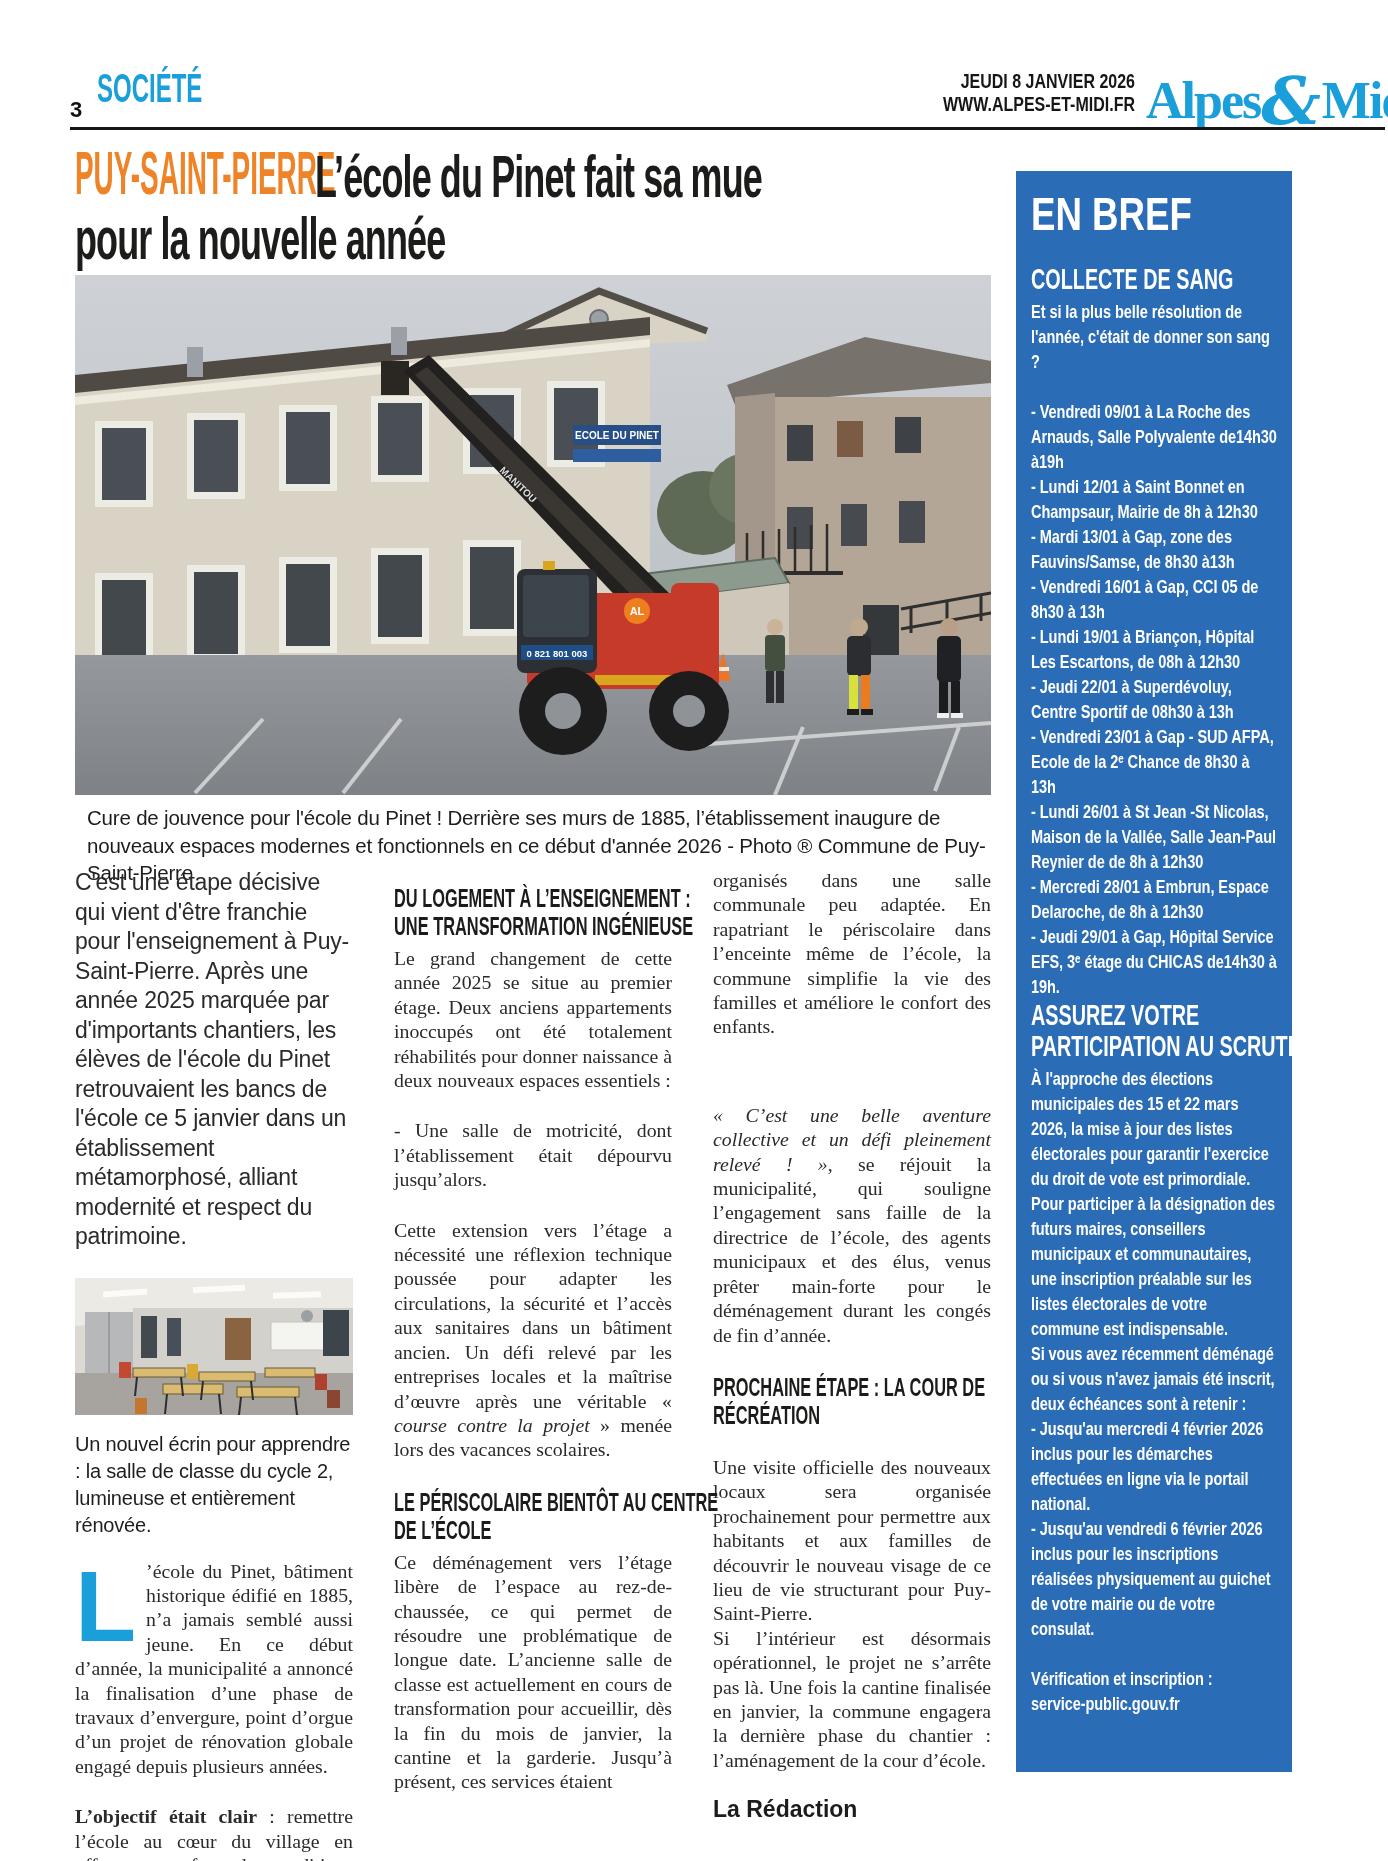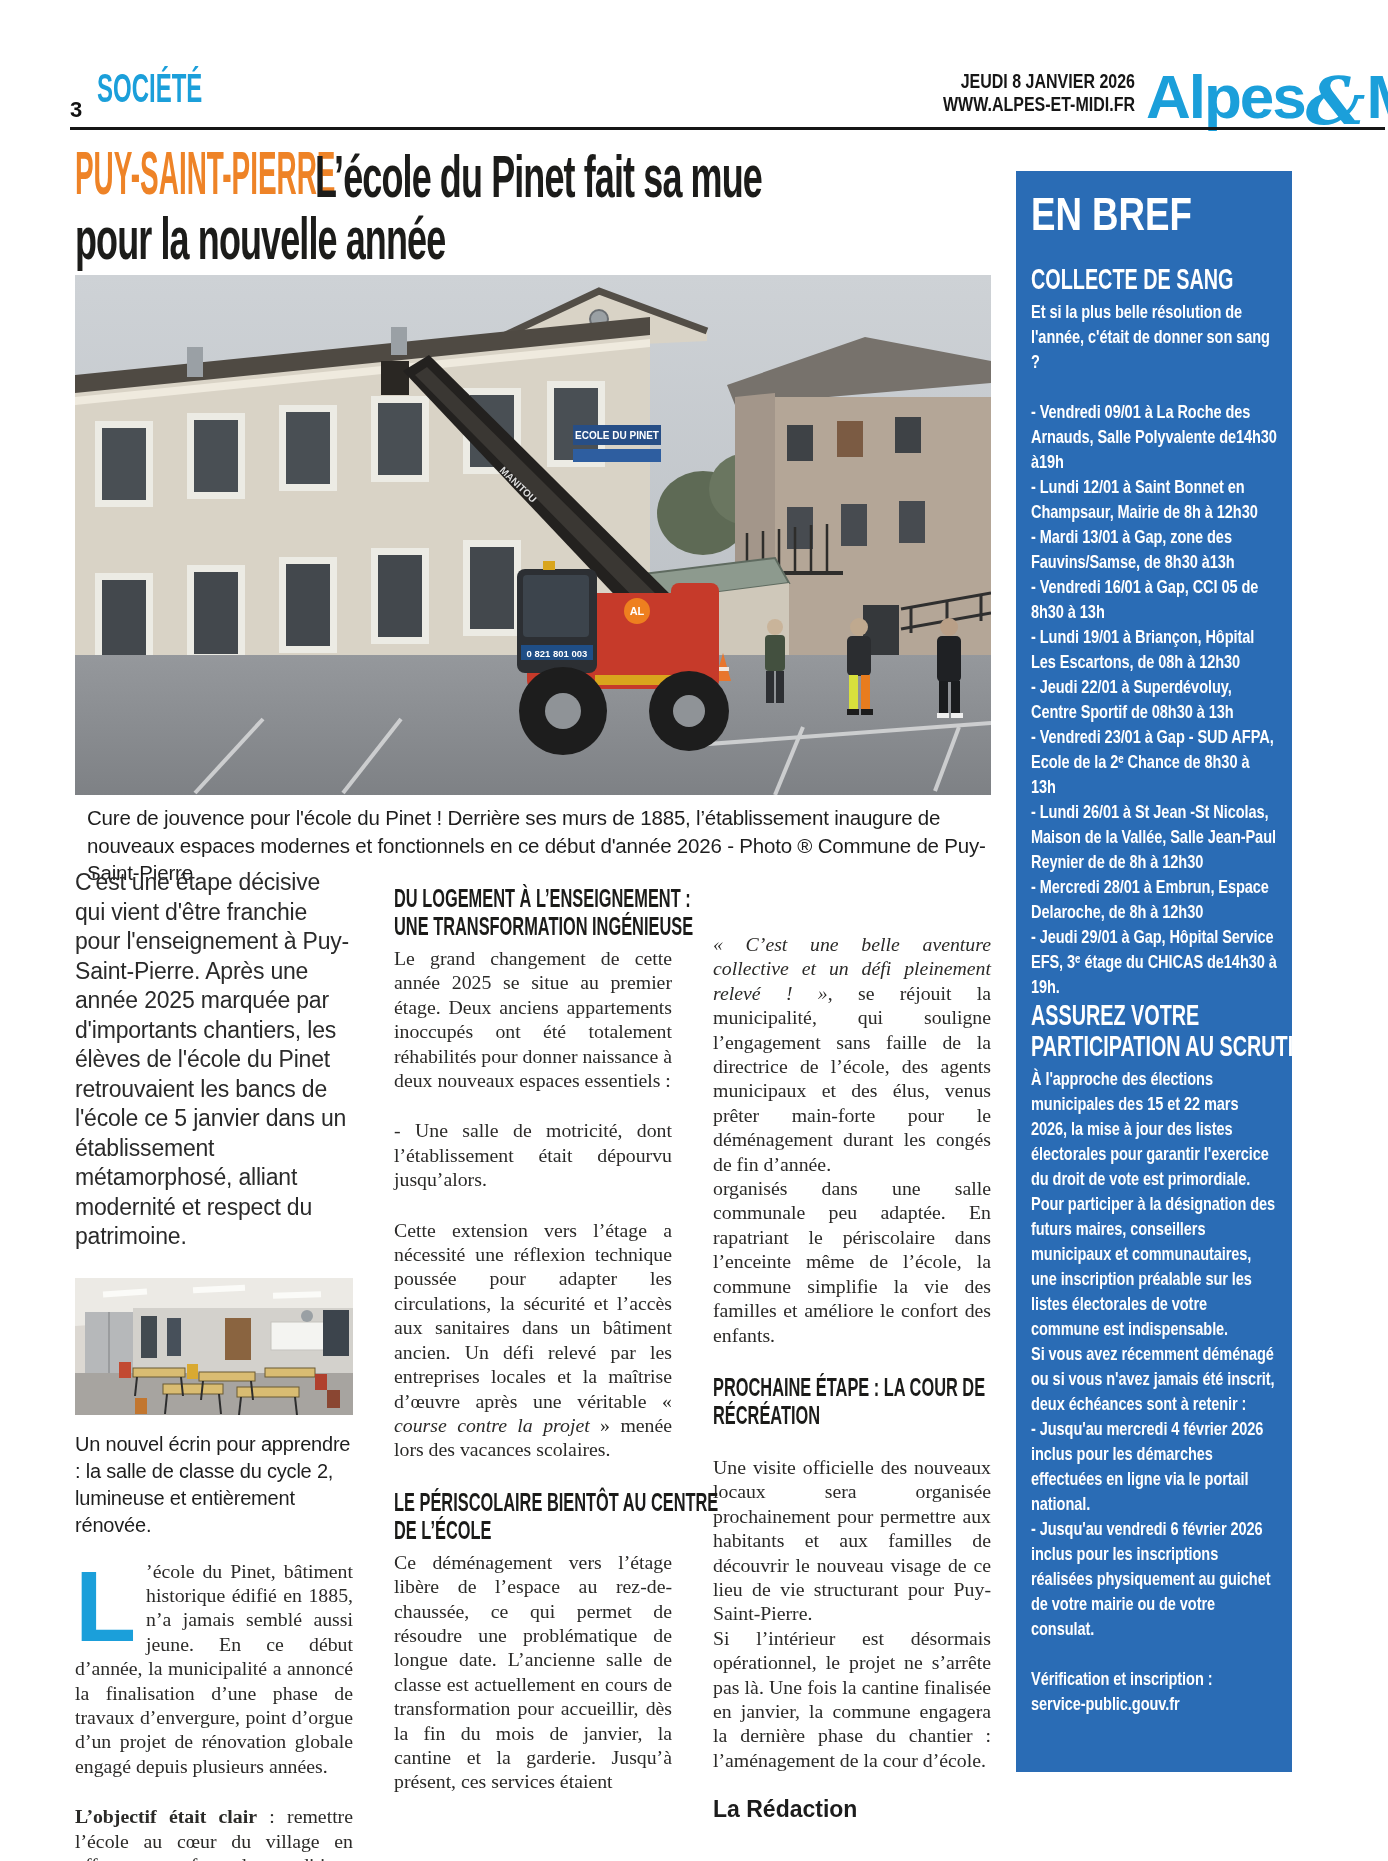--- a/index.html
+++ b/index.html
@@ -7,21 +7,21 @@
        font-family:"Liberation Sans",sans-serif;color:#1a1a1a;overflow:hidden}
   .abs{position:absolute}
 
   
   #pageno{left:70px;top:97px;font-size:22px;font-weight:700;color:#111}
   #section{left:97px;top:68px;font-size:40px;font-weight:700;color:#1b9fda;
            transform:scaleX(.6);transform-origin:left top;white-space:nowrap;line-height:1}
   #dateblock{left:640px;top:70px;width:495px;text-align:right;font-weight:700;font-size:20px;
              line-height:23px;color:#161616;transform:scaleX(.8);transform-origin:right top;white-space:nowrap}
   #logo{left:1146px;top:56px;white-space:nowrap}
-  .logo-word{font-family:Liberation Sans, sans-serif;font-weight:700;font-size:62px;
+  .logo-word{font-family:Liberation Serif, serif;font-weight:700;font-size:52px;
              color:#1b9fda;letter-spacing:-2px}
   .logo-amp{display:inline-block;font-family:"DejaVu Serif",serif;font-style:italic;font-weight:700;
             font-size:66px;color:#1b9fda;margin:0 1px;position:relative;top:6px}
   #headrule{left:70px;top:127px;width:1315px;height:3px;background:#161616}
 
   
   #kicker{left:75px;top:142px;font-size:62px;font-weight:700;color:#ee8327;
           transform:scaleX(.45);transform-origin:left top;white-space:nowrap;line-height:1}
   #headline{left:75px;top:146px;width:1560px;margin:0;font-size:60px;line-height:62px;
             font-weight:700;color:#1c1c1a;letter-spacing:-1.5px;
@@ -308,22 +308,22 @@
     <p class="serif">- Une salle de motricité, dont l’établissement était dépourvu jusqu’alors.</p>
     <p class="serif"><span>Cette extension vers l’étage a nécessité une réflexion technique poussée pour adapter les circulations, la sécurité et l’accès aux sanitaires dans un bâtiment ancien. Un défi relevé par les entreprises locales et la maîtrise d’œuvre après une véritable « </span><span class="it">course contre la projet</span><span> » menée lors des vacances scolaires.</span></p>
     <h2 class="colhead">
       <span>LE PÉRISCOLAIRE BIENTÔT AU CENTRE</span>
       <span>DE L’ÉCOLE</span>
     </h2>
     <p class="serif mt0">Ce déménagement vers l’étage libère de l’espace au rez-de-chaussée, ce qui permet de résoudre une problématique de longue date. L’ancienne salle de classe est actuellement en cours de transformation pour accueillir, dès la fin du mois de janvier, la cantine et la garderie. Jusqu’à présent, ces services étaient</p>
   </div>
 
   <div class="col">
+    <p class="serif mt0">organisés dans une salle communale peu adaptée. En rapatriant le périscolaire dans l’enceinte même de l’école, la commune simplifie la vie des familles et améliore le confort des enfants.</p>
     <p class="serif" style="margin-top:64px"><span class="it">« C’est une belle aventure collective et un défi pleinement relevé ! »</span><span>, se réjouit la municipalité, qui souligne l’engagement sans faille de la directrice de l’école, des agents municipaux et des élus, venus prêter main-forte pour le déménagement durant les congés de fin d’année.</span></p>
-    <p class="serif mt0">organisés dans une salle communale peu adaptée. En rapatriant le périscolaire dans l’enceinte même de l’école, la commune simplifie la vie des familles et améliore le confort des enfants.</p>
     <h2 class="colhead">
       <span>PROCHAINE ÉTAPE : LA COUR DE</span>
       <span>RÉCRÉATION</span>
     </h2>
     <p class="serif">Une visite officielle des nouveaux locaux sera organisée prochainement pour permettre aux habitants et aux familles de découvrir le nouveau visage de ce lieu de vie structurant pour Puy-Saint-Pierre.</p>
     <p class="serif mt0">Si l’intérieur est désormais opérationnel, le projet ne s’arrête pas là. Une fois la cantine finalisée en janvier, la commune engagera la dernière phase du chantier : l’aménagement de la cour d’école.</p>
     <p class="byline">La Rédaction</p>
   </div>
 </div>
 

